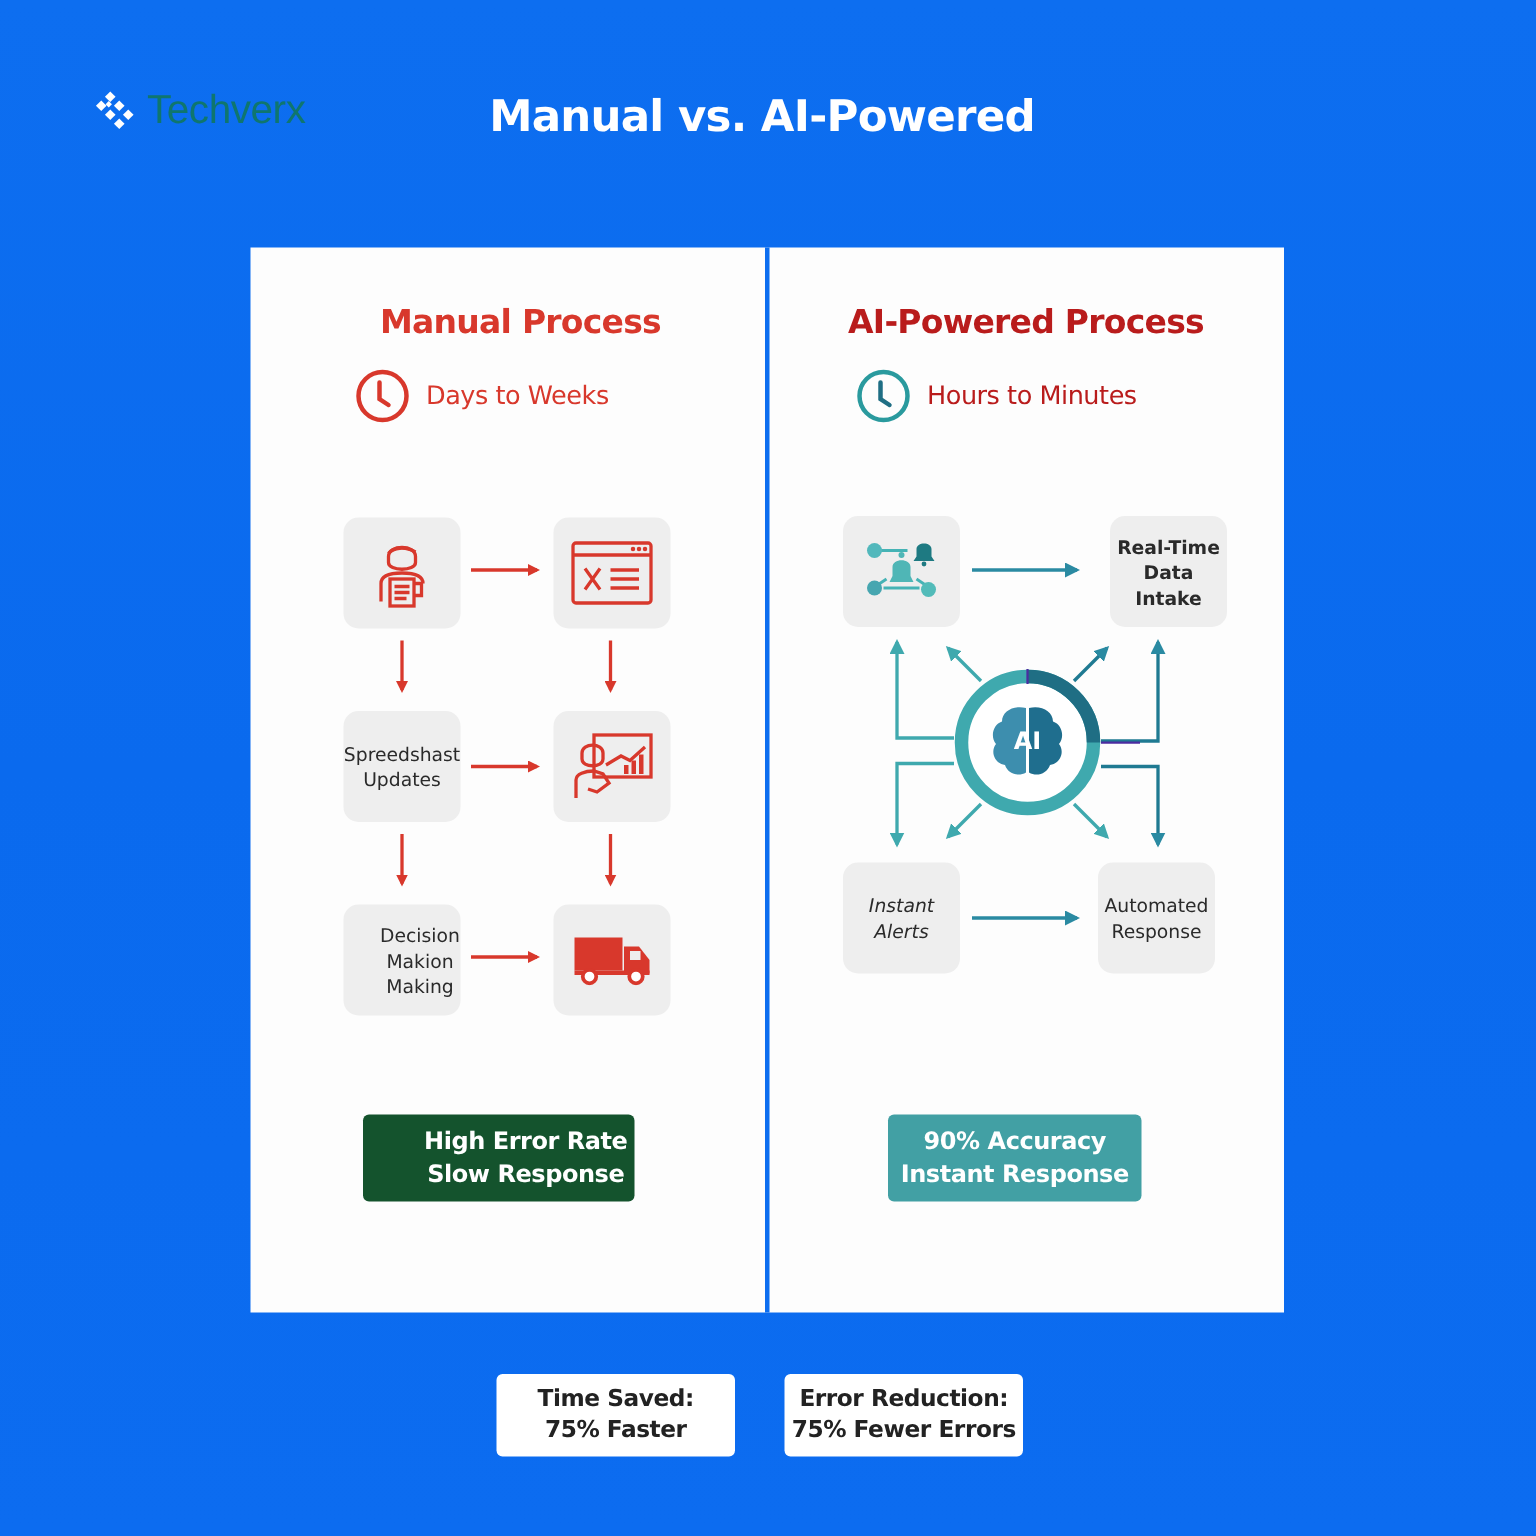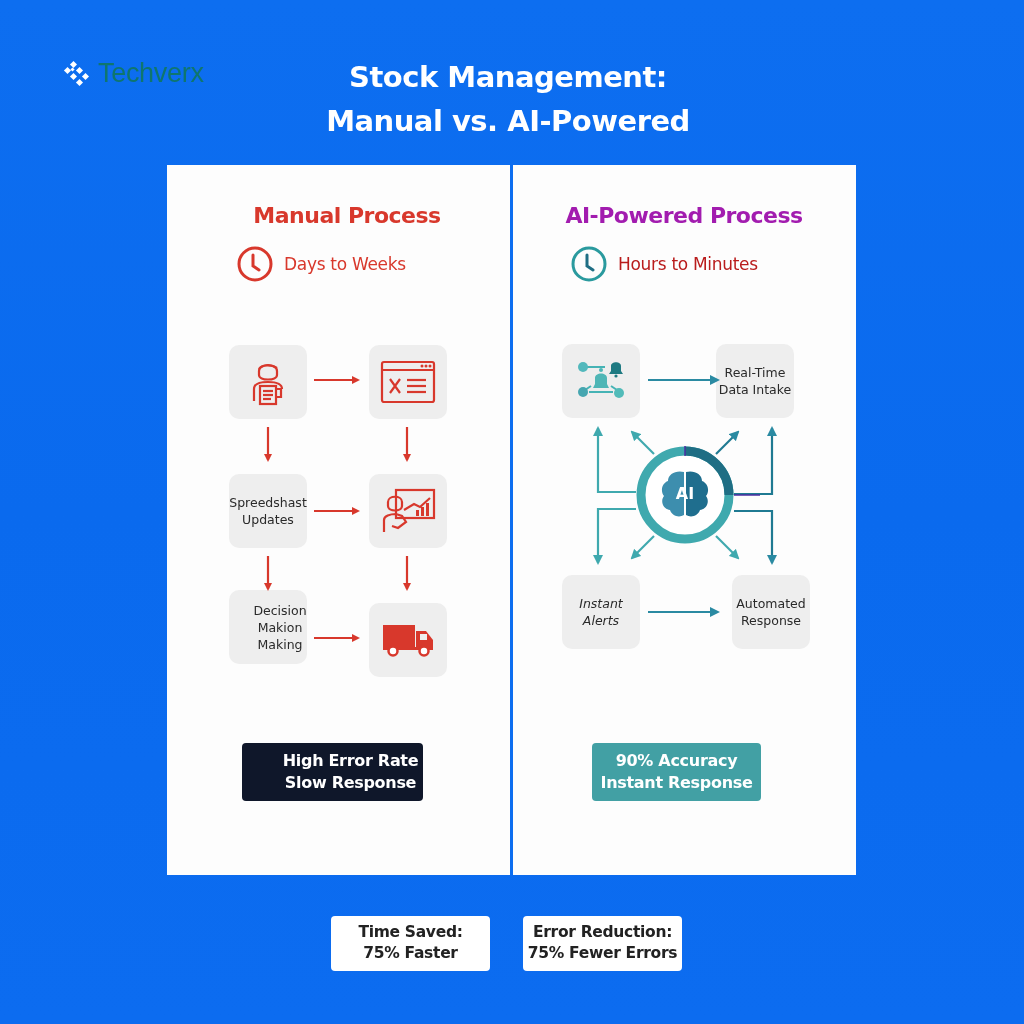--- a/index.html
+++ b/index.html
@@ -10,21 +10,21 @@
     position: relative;
   }
   .brand { position: absolute; left: 62px; top: 58px; display: flex; align-items: center; gap: 6px; color: #0f766e; }
   .brand-name { font-family: "Liberation Sans", sans-serif; font-size: 27px; letter-spacing: -0.3px; }
   .title { position: absolute; left: 0; width: 1016px; text-align: center; color: #fff; font-weight: bold; font-size: 29px; line-height: 44px; top: 55px; letter-spacing: -0.5px; }
   .panel { position: absolute; left: 167px; top: 165px; width: 689px; height: 710px; background: #fdfdfd; }
   .divider { position: absolute; left: 510px; top: 165px; width: 3px; height: 710px; background: #0d6ef0; }
   .side-title { position: absolute; width: 344px; text-align: center; font-weight: bold; font-size: 22px; top: 203px; letter-spacing: -0.5px; }
   .side-time { position: absolute; display: flex; align-items: center; gap: 10px; top: 245px; font-size: 17px; letter-spacing: -0.3px; }
   .red { color: #d8382c; }
-  .teal { color: #a21caf; }
+  .teal { color: #b91c1c; }
   .teal2 { color: #b91c1c; }
   .box { position: absolute; width: 78px; height: 74px; border-radius: 10px; background: #eeeeee; display: flex; align-items: center; justify-content: center; text-align: center; font-size: 12.5px; line-height: 17px; color: #2a2a2a; }
   .badge { position: absolute; border-radius: 4px; color: #fff; font-weight: bold; text-align: center; font-size: 16px; line-height: 22px; padding-top: 7px; letter-spacing: -0.3px; }
   .stat { position: absolute; top: 916px; height: 55px; background: #fff; border-radius: 4px; text-align: center; font-weight: bold; font-size: 15.5px; line-height: 21px; color: #222; padding-top: 6px; letter-spacing: -0.3px; }
   svg.overlay { position: absolute; left: 0; top: 0; pointer-events: none; }
 </style>
 </head>
 <body>
 
 <div class="brand">
@@ -36,21 +36,20 @@
       <rect x="9" y="14" width="5" height="5" transform="rotate(45 11.5 16.5)"></rect>
       <rect x="21" y="14" width="5" height="5" transform="rotate(45 23.5 16.5)"></rect>
       <rect x="15" y="20" width="5" height="5" transform="rotate(45 17.5 22.5)"></rect>
       <rect x="9" y="8" width="3" height="3" transform="rotate(45 10.5 9.5)"></rect>
     </g>
   </svg>
   <span class="brand-name">Techverx</span>
 </div>
 
 <div class="title">
-  <div>Stock Management:</div>
   <div>Manual vs. AI-Powered</div>
 </div>
 
 <div class="panel"></div>
 <div class="divider"></div>
 
 <div class="side-title red" style="left:175px;">Manual Process</div>
 <div class="side-time red" style="left:236px;">
   <svg width="38" height="38" viewBox="0 0 38 38">
     <circle cx="19" cy="19" r="16" fill="none" stroke="#d8382c" stroke-width="3"></circle>
@@ -108,21 +107,21 @@
       <path d="M8 16 C8 9 22 9 22 16 L22 20 C22 26 8 26 8 20 Z"></path>
       <path d="M4 46 L4 34 C4 30 10 28 16 28 L22 30 L26 36 L18 42 L12 40"></path>
     </g>
     <g fill="#d8382c">
         <rect x="36" y="24" width="3" height="6"></rect>
         <rect x="41" y="21" width="3" height="9"></rect>
         <rect x="46" y="17" width="3" height="13"></rect>
       </g>
   </svg>
 </div>
-<div class="box" style="left:229px;top:590px;padding-left:24px;">
+<div class="box" style="left:229px;top:603px;padding-left:24px;">
   <span>Decision Makion Making</span>
 </div>
 <div class="box" style="left:369px;top:603px;">
   <svg width="54" height="34" viewBox="0 0 54 34">
     <rect x="2" y="2" width="32" height="22" fill="#d8382c"></rect>
     <path d="M35 8 L45 8 L52 17 L52 26 L35 26 Z" fill="#d8382c"></path>
     <rect x="39" y="11" width="7" height="6" fill="#eee"></rect>
     <rect x="2" y="24" width="50" height="3" fill="#d8382c"></rect>
     <circle cx="12" cy="28" r="4.5" fill="#fff" stroke="#d8382c" stroke-width="2.5"></circle>
     <circle cx="43" cy="28" r="4.5" fill="#fff" stroke="#d8382c" stroke-width="2.5"></circle>
@@ -139,21 +138,21 @@
     </g>
     <circle cx="8" cy="9" r="5" fill="#52b8bc"></circle>
       <circle cx="8" cy="34" r="5" fill="#46a6b0"></circle>
       <circle cx="44" cy="35" r="5" fill="#52bbb9"></circle>
     <path d="M18 30 L34 30 L32 26 L32 20 C32 14 20 14 20 20 L20 26 Z" fill="#4fb6b6"></path>
     <circle cx="26" cy="12" r="2" fill="#4fb6b6"></circle>
     <path d="M34 16 L48 16 L46 13 L46 8 C46 3 36 3 36 8 L36 13 Z" fill="#1e7a82"></path>
     <circle cx="41" cy="18" r="1.6" fill="#1e7a82"></circle>
   </svg>
 </div>
-<div class="box" style="left:716px;top:344px;">
+<div class="box" style="left:740px;top:344px;font-weight:bold;">
   <span>Real-Time Data Intake</span>
 </div>
 <div class="box" style="left:562px;top:575px;font-style:italic;">
   <span>Instant Alerts</span>
 </div>
 <div class="box" style="left:732px;top:575px;">
   <span>Automated Response</span>
 </div>
 
 <svg class="overlay" width="1024" height="1024" viewBox="0 0 1024 1024">
@@ -199,21 +198,21 @@
     <line x1="685" y1="446" x2="685" y2="456" stroke="#4b2ca0" stroke-width="1.5"></line>
     <line x1="734" y1="495" x2="760" y2="495" stroke="#4b2ca0" stroke-width="1.5"></line>
     <g>
       <path d="M684 472 C676 470 668 474 668 481 C662 483 660 491 664 496 C660 501 663 509 670 510 C672 516 679 518 684 515 Z" fill="#3d8eae"></path>
       <path d="M686 472 C694 470 702 474 702 481 C708 483 710 491 706 496 C710 501 707 509 700 510 C698 516 691 518 686 515 Z" fill="#1f6e8e"></path>
     </g>
   </g>
 </svg>
 <div style="position:absolute;left:665px;top:484px;width:40px;text-align:center;color:#fff;font-weight:bold;font-size:16px;">AI</div>
 
-<div class="badge" style="left:242px;top:743px;width:181px;height:58px;background:#0f172a;padding-left:36px;">
+<div class="badge" style="left:242px;top:743px;width:181px;height:58px;background:#14532d;padding-left:36px;">
   <div>High Error Rate</div>
   <div>Slow Response</div>
 </div>
 <div class="badge" style="left:592px;top:743px;width:169px;height:58px;background:#42a0a4;">
   <div>90% Accuracy</div>
   <div>Instant Response</div>
 </div>
 
 <div class="stat" style="left:331px;width:159px;">
   <div>Time Saved:</div>

